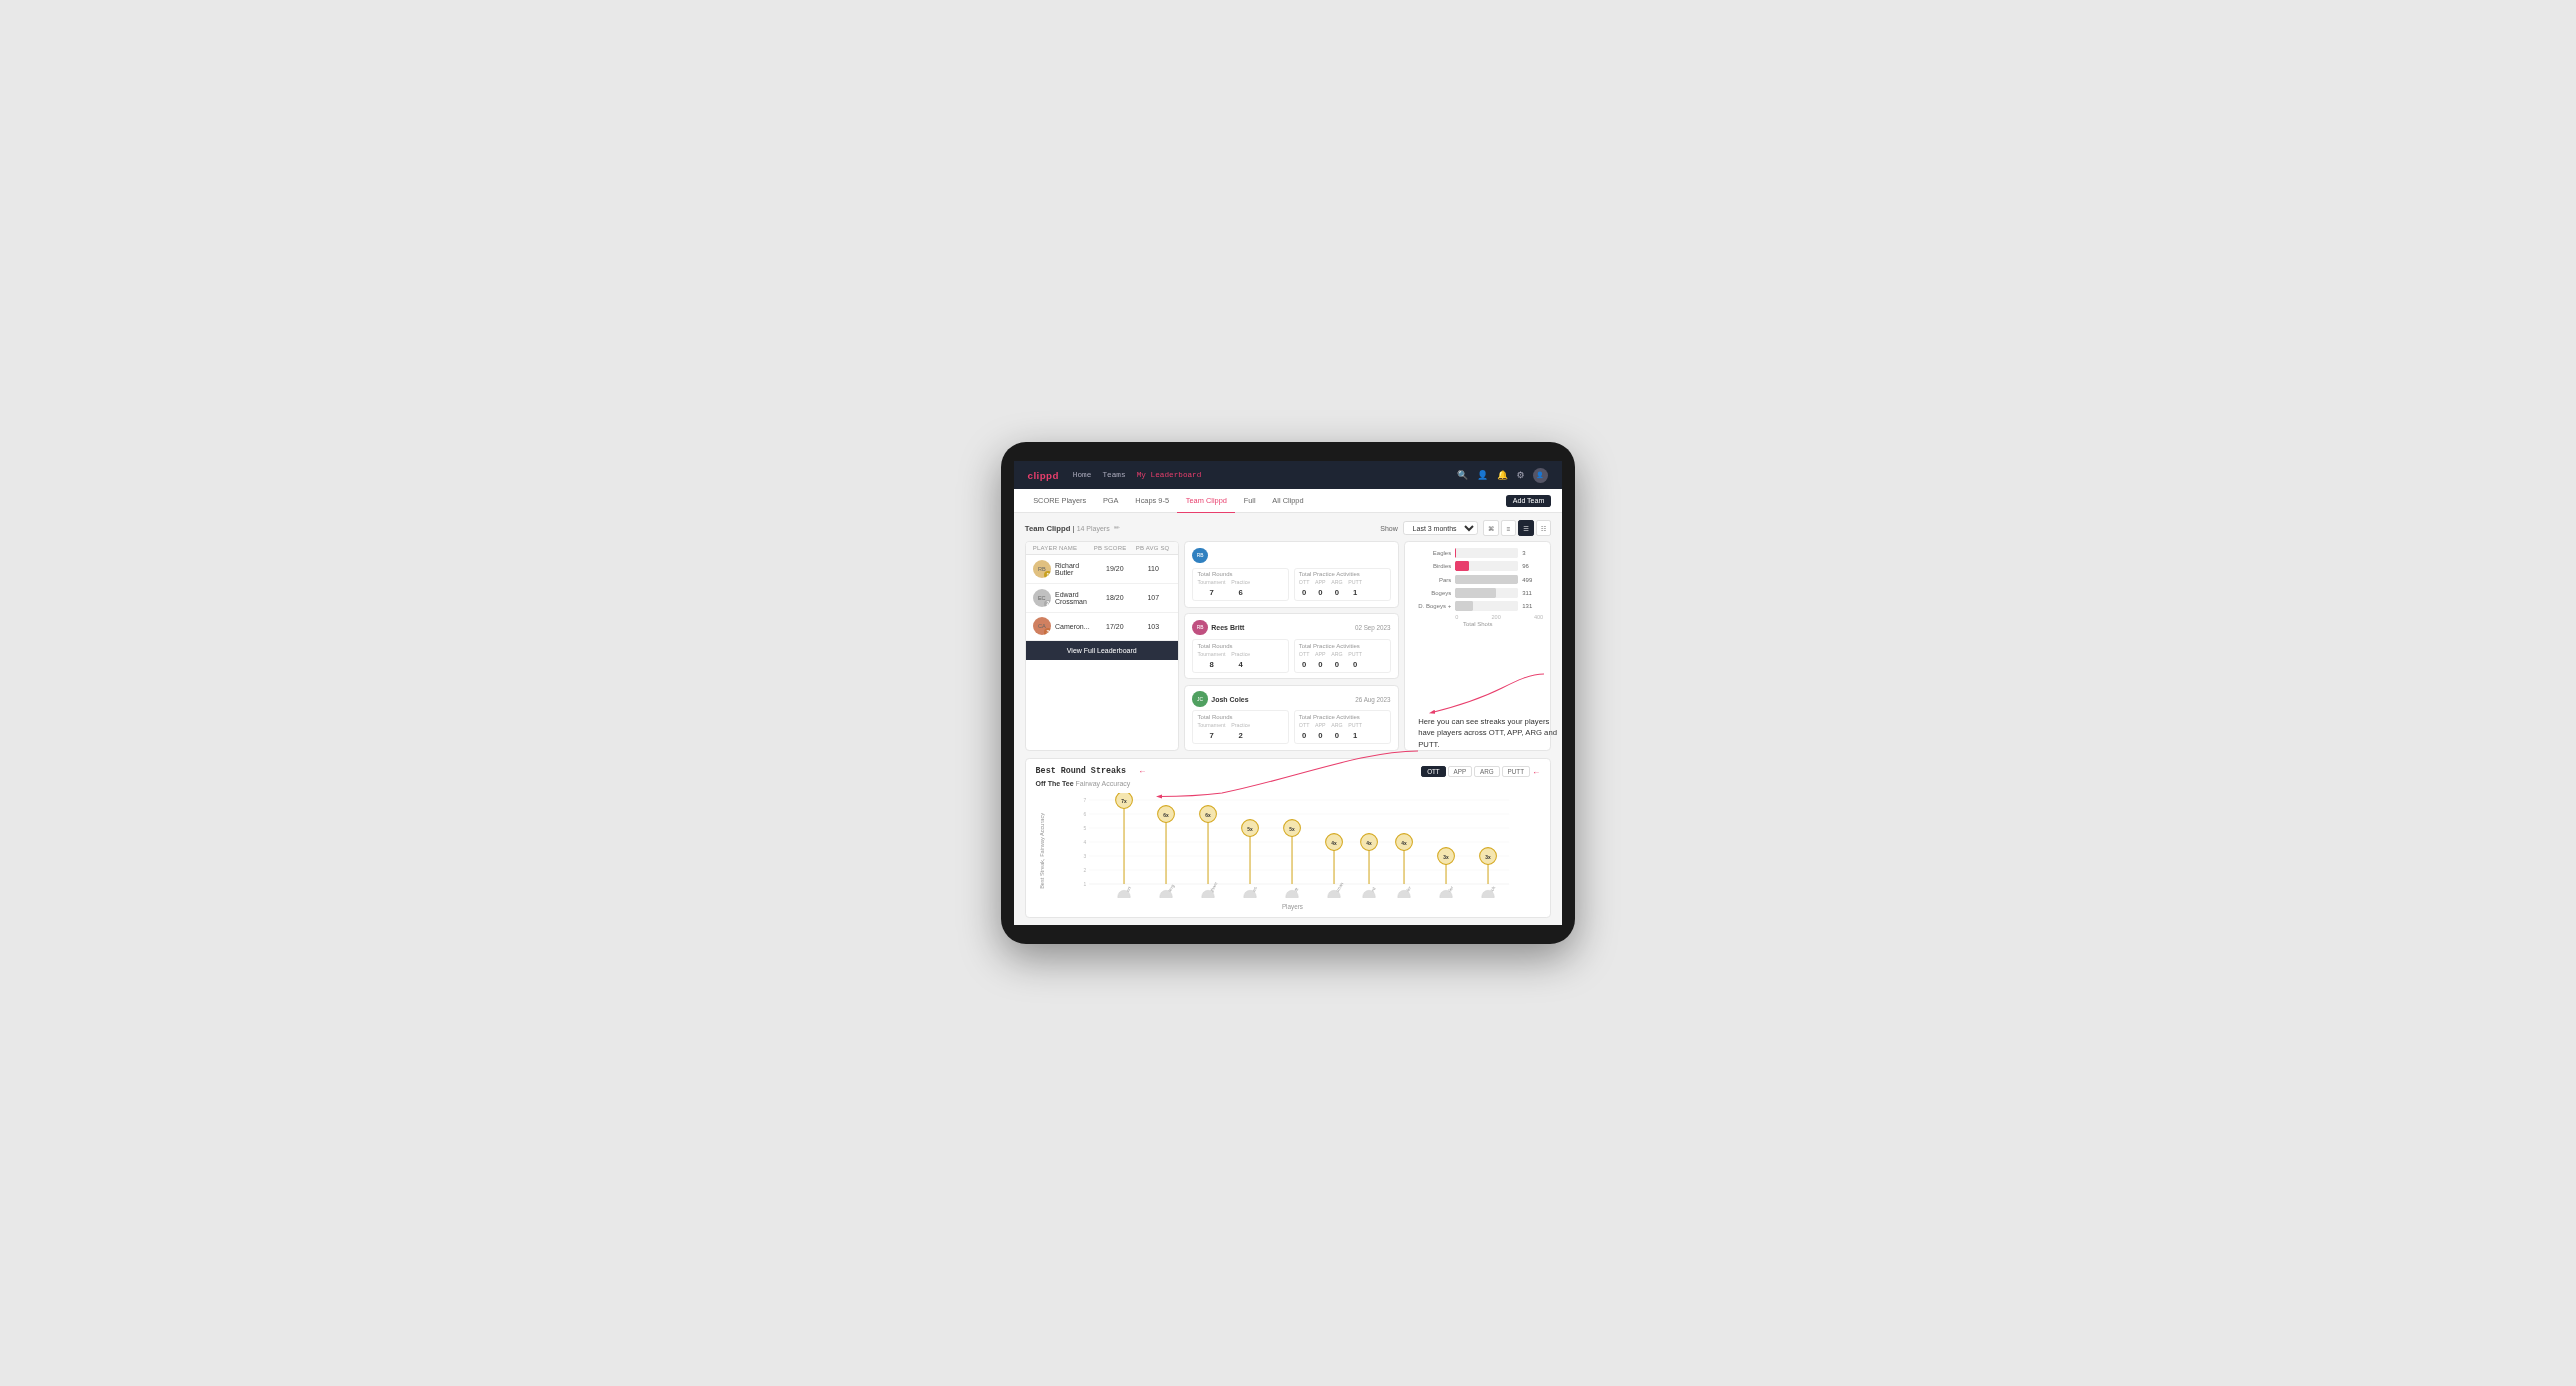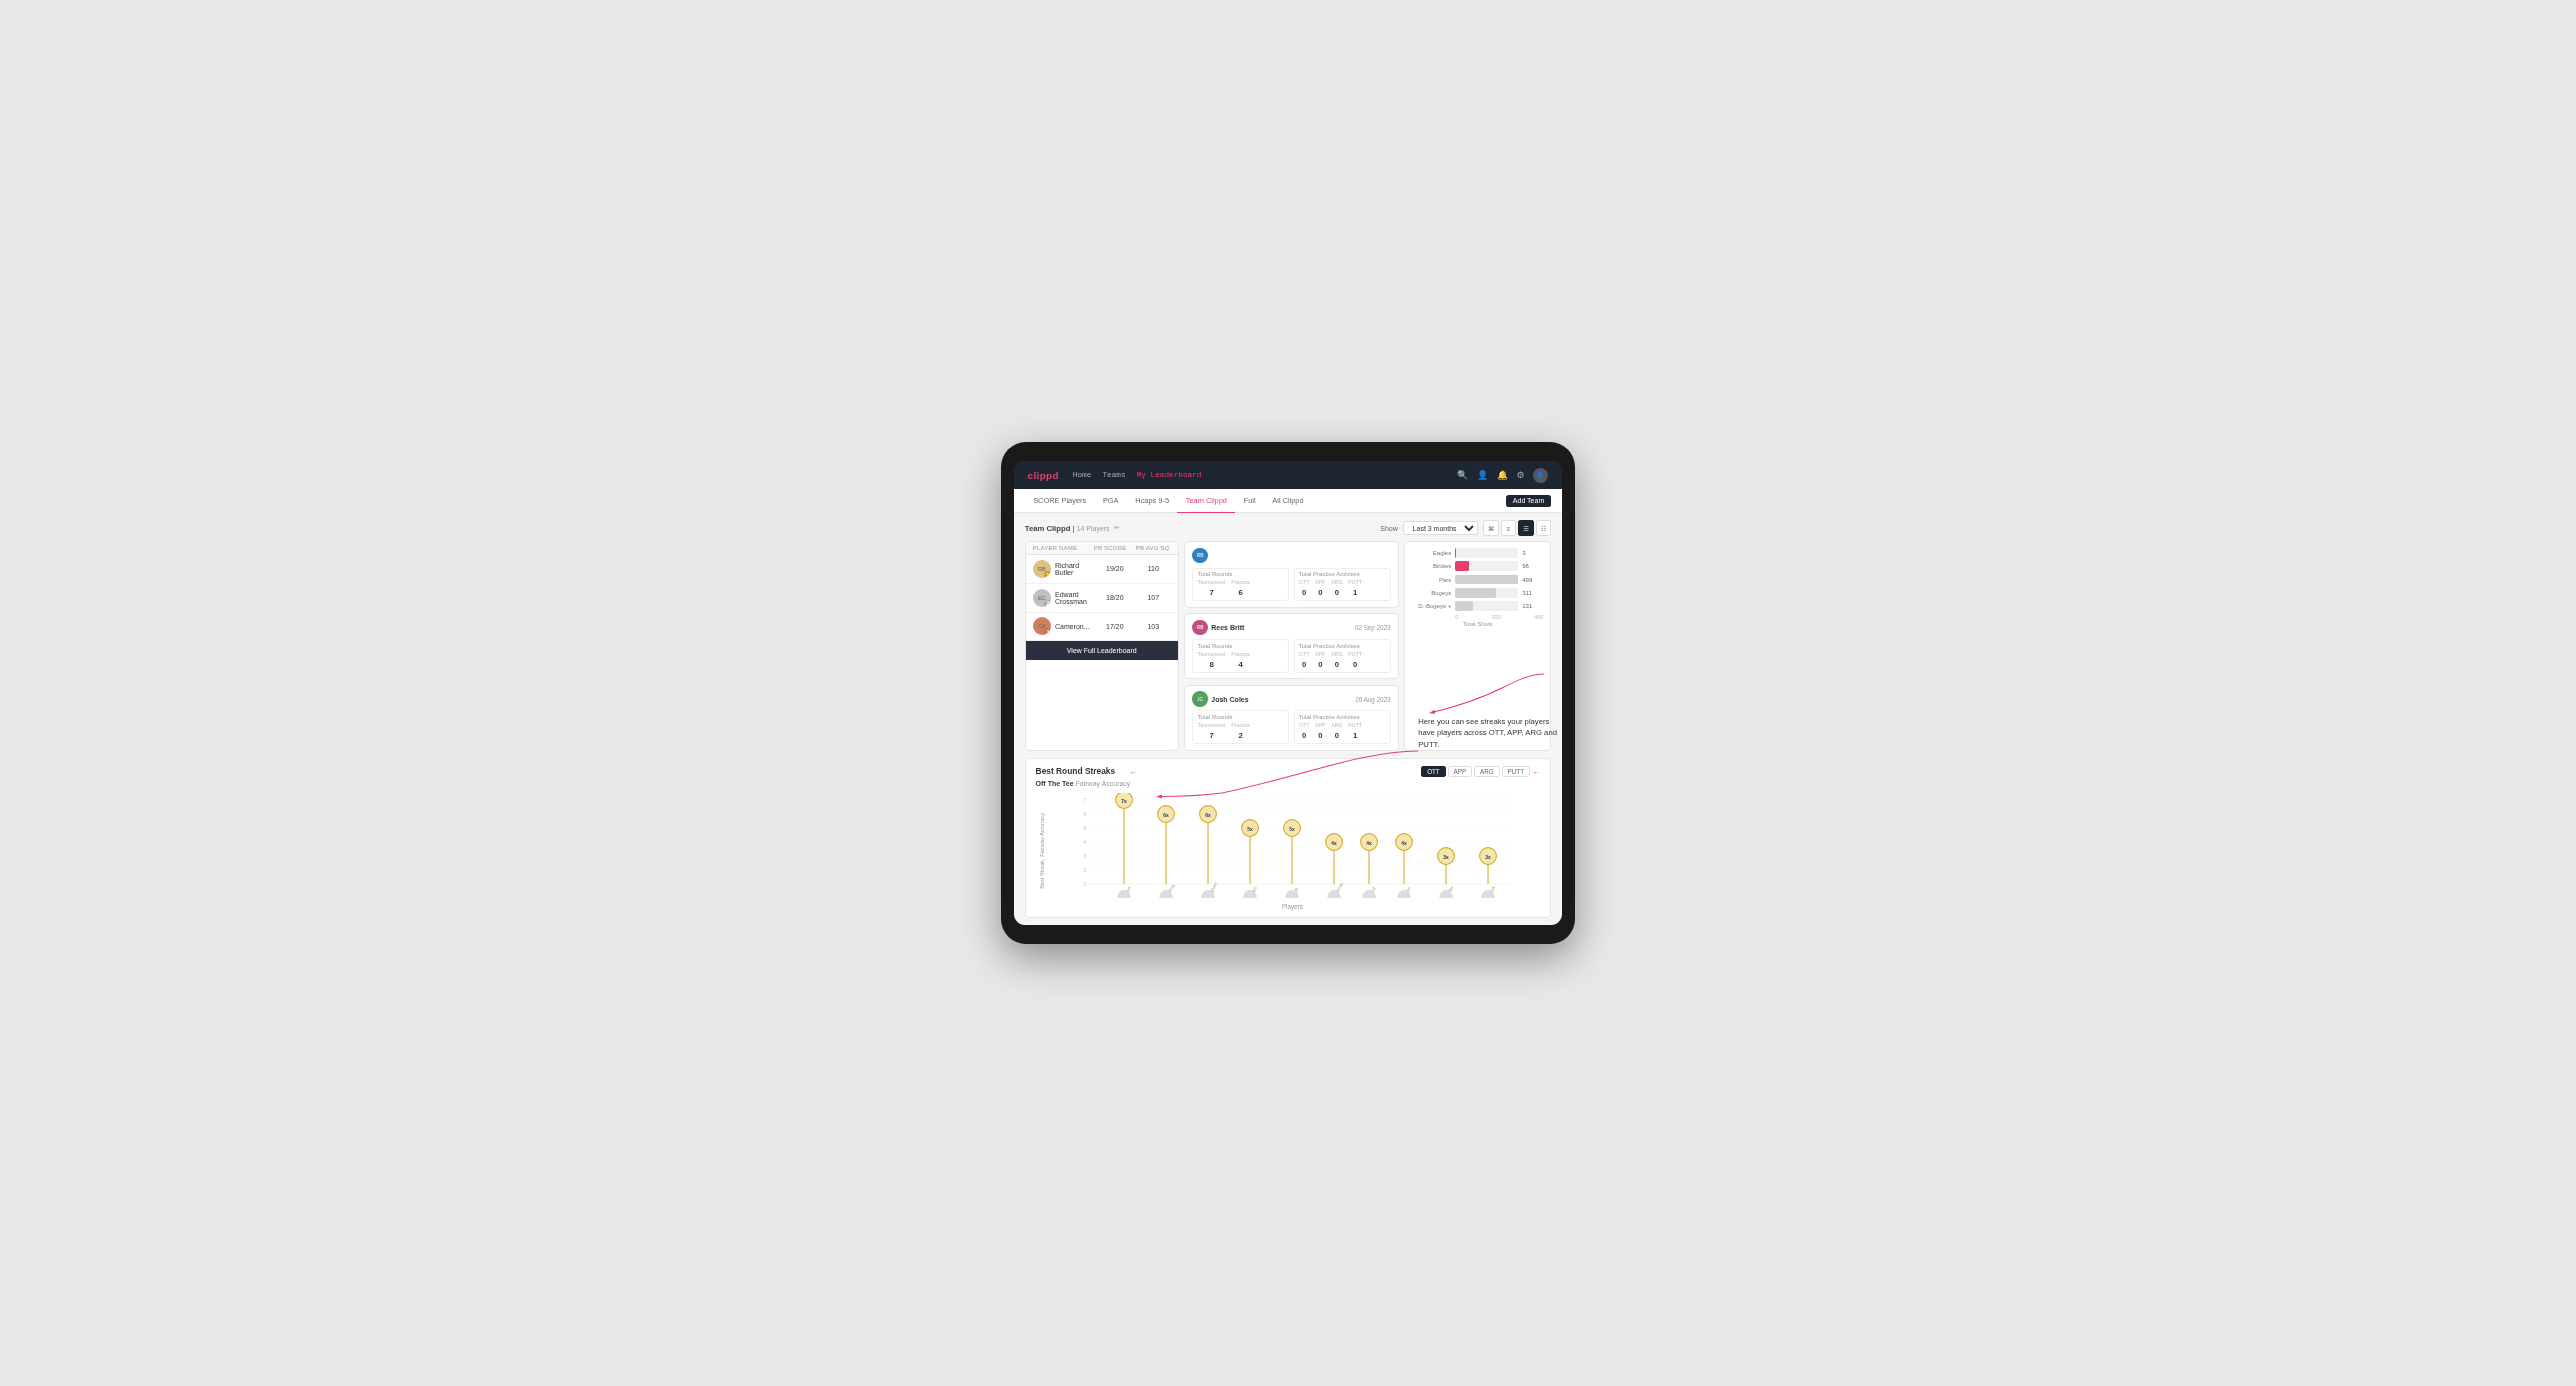--- a/index.html
+++ b/index.html
@@ -16,21 +16,21 @@
       width: 574px;
       background: #1a1a1a;
       border-radius: 25px;
       padding: 19.6px 12.6px;
       box-shadow: 0 14px 42px rgba(0,0,0,0.4);
       position: relative;
     }
 
     .tablet-screen {
       background: #7f1d1d;
-      border-radius: 11px;
+      border-radius: 0;
       overflow: hidden;
       width: 100%;
     }
 
     
     .navbar {
       background: #1e2533;
       display: flex;
       align-items: center;
       padding: 0 14px;
@@ -726,21 +726,21 @@
             <span class="bar-axis-label">200</span>
             <span class="bar-axis-label">400</span>
           </div>
           <div class="bar-axis-title">Total Shots</div>
         </div>
       </div>
 
       <div style="position:relative;">
         <div class="streaks-panel">
           <div class="streaks-header">
-            <div style="display:flex;align-items:center;gap:14px;">
+            <div style="display:flex;align-items:center;gap:14px;font-family:Liberation Mono, monospace;">
               <span class="streaks-title">Best Round Streaks</span>
               <span style="color:#e83e6c;font-size:8.4px;">←</span>
             </div>
             <div class="streak-filter-btns">
               <button class="streak-filter-btn active">OTT</button>
               <button class="streak-filter-btn">APP</button>
               <button class="streak-filter-btn">ARG</button>
               <button class="streak-filter-btn">PUTT</button>
               <span style="color:#e83e6c;font-size:8.4px;">←</span>
             </div>

